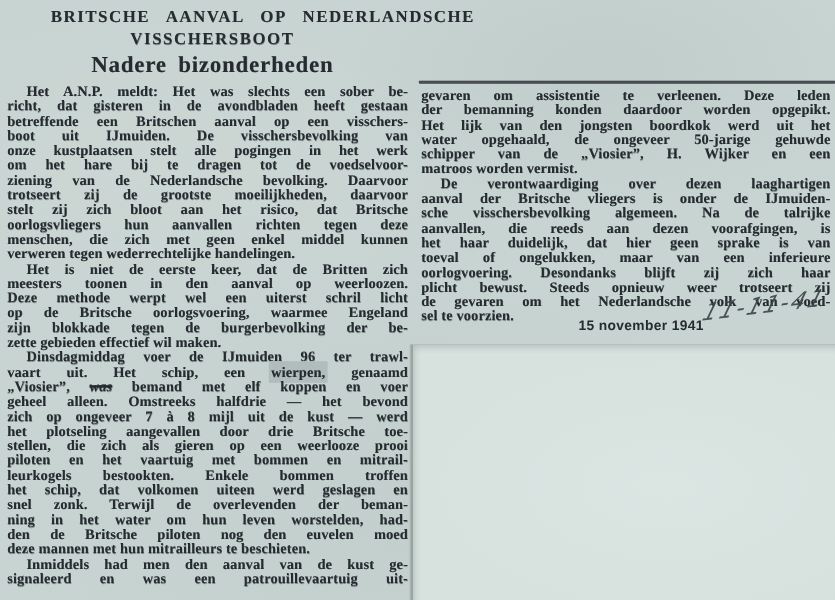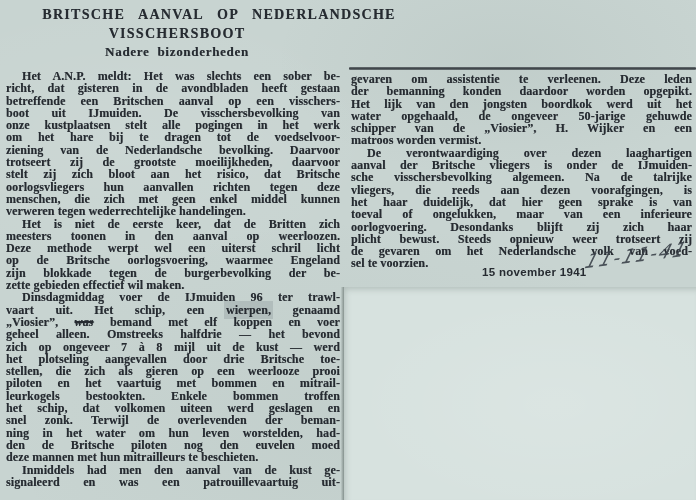--- a/index.html
+++ b/index.html
@@ -56,21 +56,21 @@
     letter-spacing: 1.3px;
     word-spacing: 9px;
     line-height: 19px;
     white-space: nowrap;
   }
   #headline-line1 { position: absolute; left: 0; top: 5px; width: 354px; margin-left: 42px; }
   #headline-line2 { position: absolute; left: 0; top: 24px; width: 354px; }
   #subheadline {
     position: absolute; left: 0; top: 44px; width: 354px;
     font-weight: 700;
-    font-size: 13px;
+    font-size: 19px;
     letter-spacing: 0.7px;
     word-spacing: 4px;
   }
   .column {
     position: absolute;
     font-weight: 700;
     font-size: 12px;
     line-height: 12.3px;
     letter-spacing: 0.1px;
   }
@@ -176,21 +176,21 @@
 <div id="right-column" class="column ink">
     <div class="line"><span>gevaren om assistentie te verleenen. Deze leden</span></div>
     <div class="line"><span>der bemanning konden daardoor worden opgepikt.</span></div>
     <div class="line"><span>Het lijk van den jongsten boordkok werd uit het</span></div>
     <div class="line"><span>water opgehaald, de ongeveer 50-jarige gehuwde</span></div>
     <div class="line"><span>schipper van de „Viosier”, H. Wijker en een</span></div>
     <div class="line end"><span>matroos worden vermist.</span></div>
     <div class="line indent"><span>De verontwaardiging over dezen laaghartigen</span></div>
     <div class="line"><span>aanval der Britsche vliegers is onder de IJmuiden-</span></div>
     <div class="line"><span>sche visschersbevolking algemeen. Na de talrijke</span></div>
-    <div class="line"><span>vliegers, die reeds aan dezen voorafgingen, is</span></div>
+    <div class="line"><span>aanvallen, die reeds aan dezen voorafgingen, is</span></div>
     <div class="line"><span>het haar duidelijk, dat hier geen sprake is van</span></div>
     <div class="line"><span>toeval of ongelukken, maar van een inferieure</span></div>
     <div class="line"><span>oorlogvoering. Desondanks blijft zij zich haar</span></div>
     <div class="line"><span>plicht bewust. Steeds opnieuw weer trotseert zij</span></div>
     <div class="line"><span>de gevaren om het Nederlandsche volk van voed-</span></div>
     <div class="line end"><span>sel te voorzien.</span></div>
   </div>
 
 <div id="date-stamp">15 november 1941</div>
 

